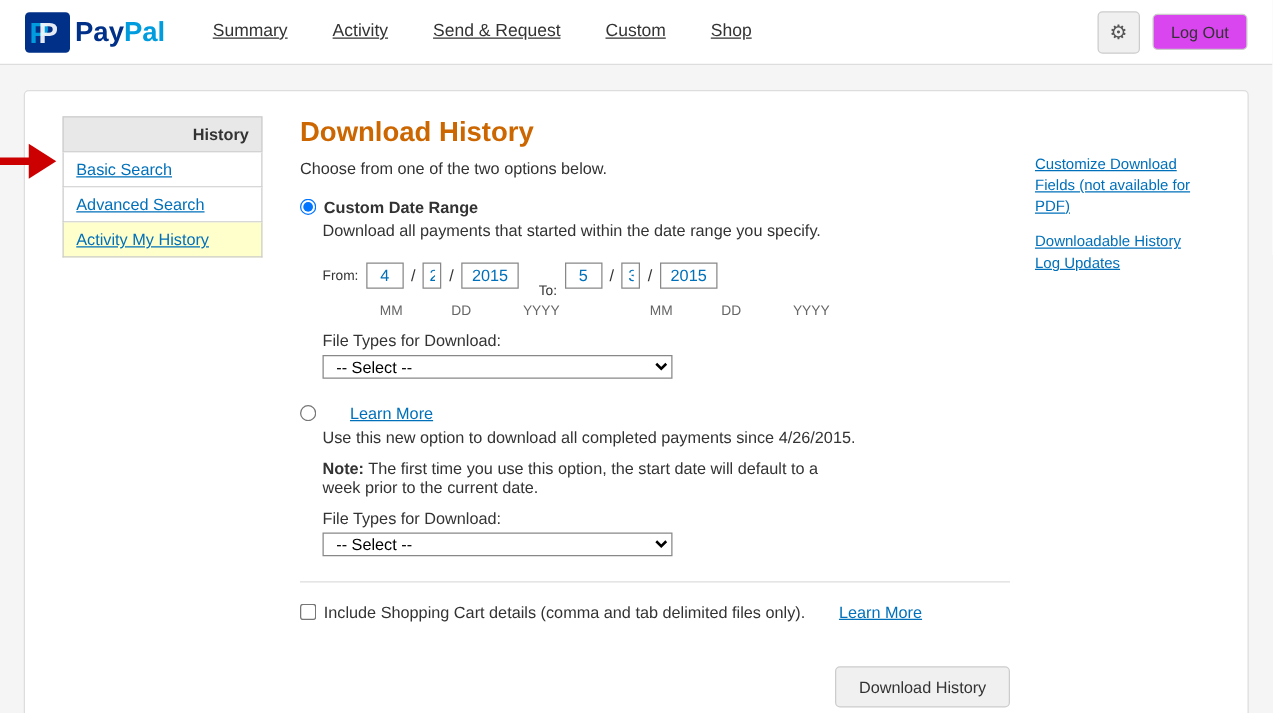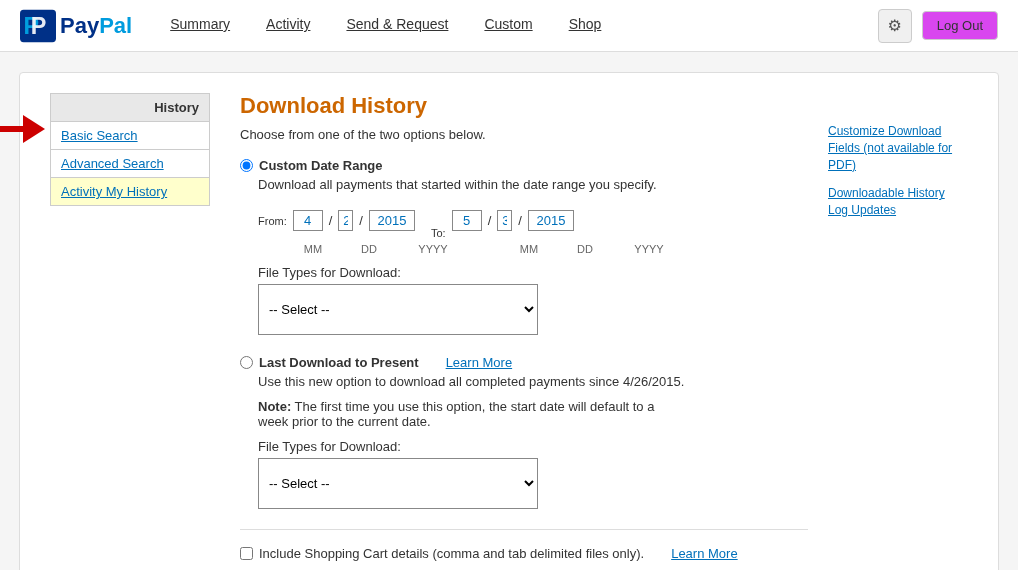--- a/index.html
+++ b/index.html
@@ -210,21 +210,21 @@
       margin-bottom: 4px;
     }
     .file-type-select {
       display: flex;
       align-items: center;
       margin-left: 18px;
       margin-bottom: 16px;
     }
     .file-type-select select {
       width: 280px;
-      padding: 16px 6px;
+      padding: 0 6px;
       font-size: 13px;
       border: 1px solid #888;
       background: #fff;
     }
 
     .learn-more {
       color: #0070ba;
       text-decoration: underline;
       cursor: pointer;
       padding-left: 21px;
@@ -375,21 +375,20 @@
         <div class="file-type-select">
           <select>
             <option>-- Select --</option>
           </select>
         </div>
       </div>
 
       <div class="option-section">
         <div class="option-header">
           <input type="radio" name="download_option" style="">
-          <span class="option-title">Last Download to Present</span>
           <a class="learn-more">Learn More</a>
         </div>
         <p class="option-desc">Use this new option to download all completed payments since 4/26/2015.</p>
         <p class="note-text">
           <strong>Note:</strong><span> The first time you use this option, the start date will default to a week prior to the current date.</span>
         </p>
 
         <div class="file-type-label">File Types for Download:</div>
         <div class="file-type-select">
           <select>

